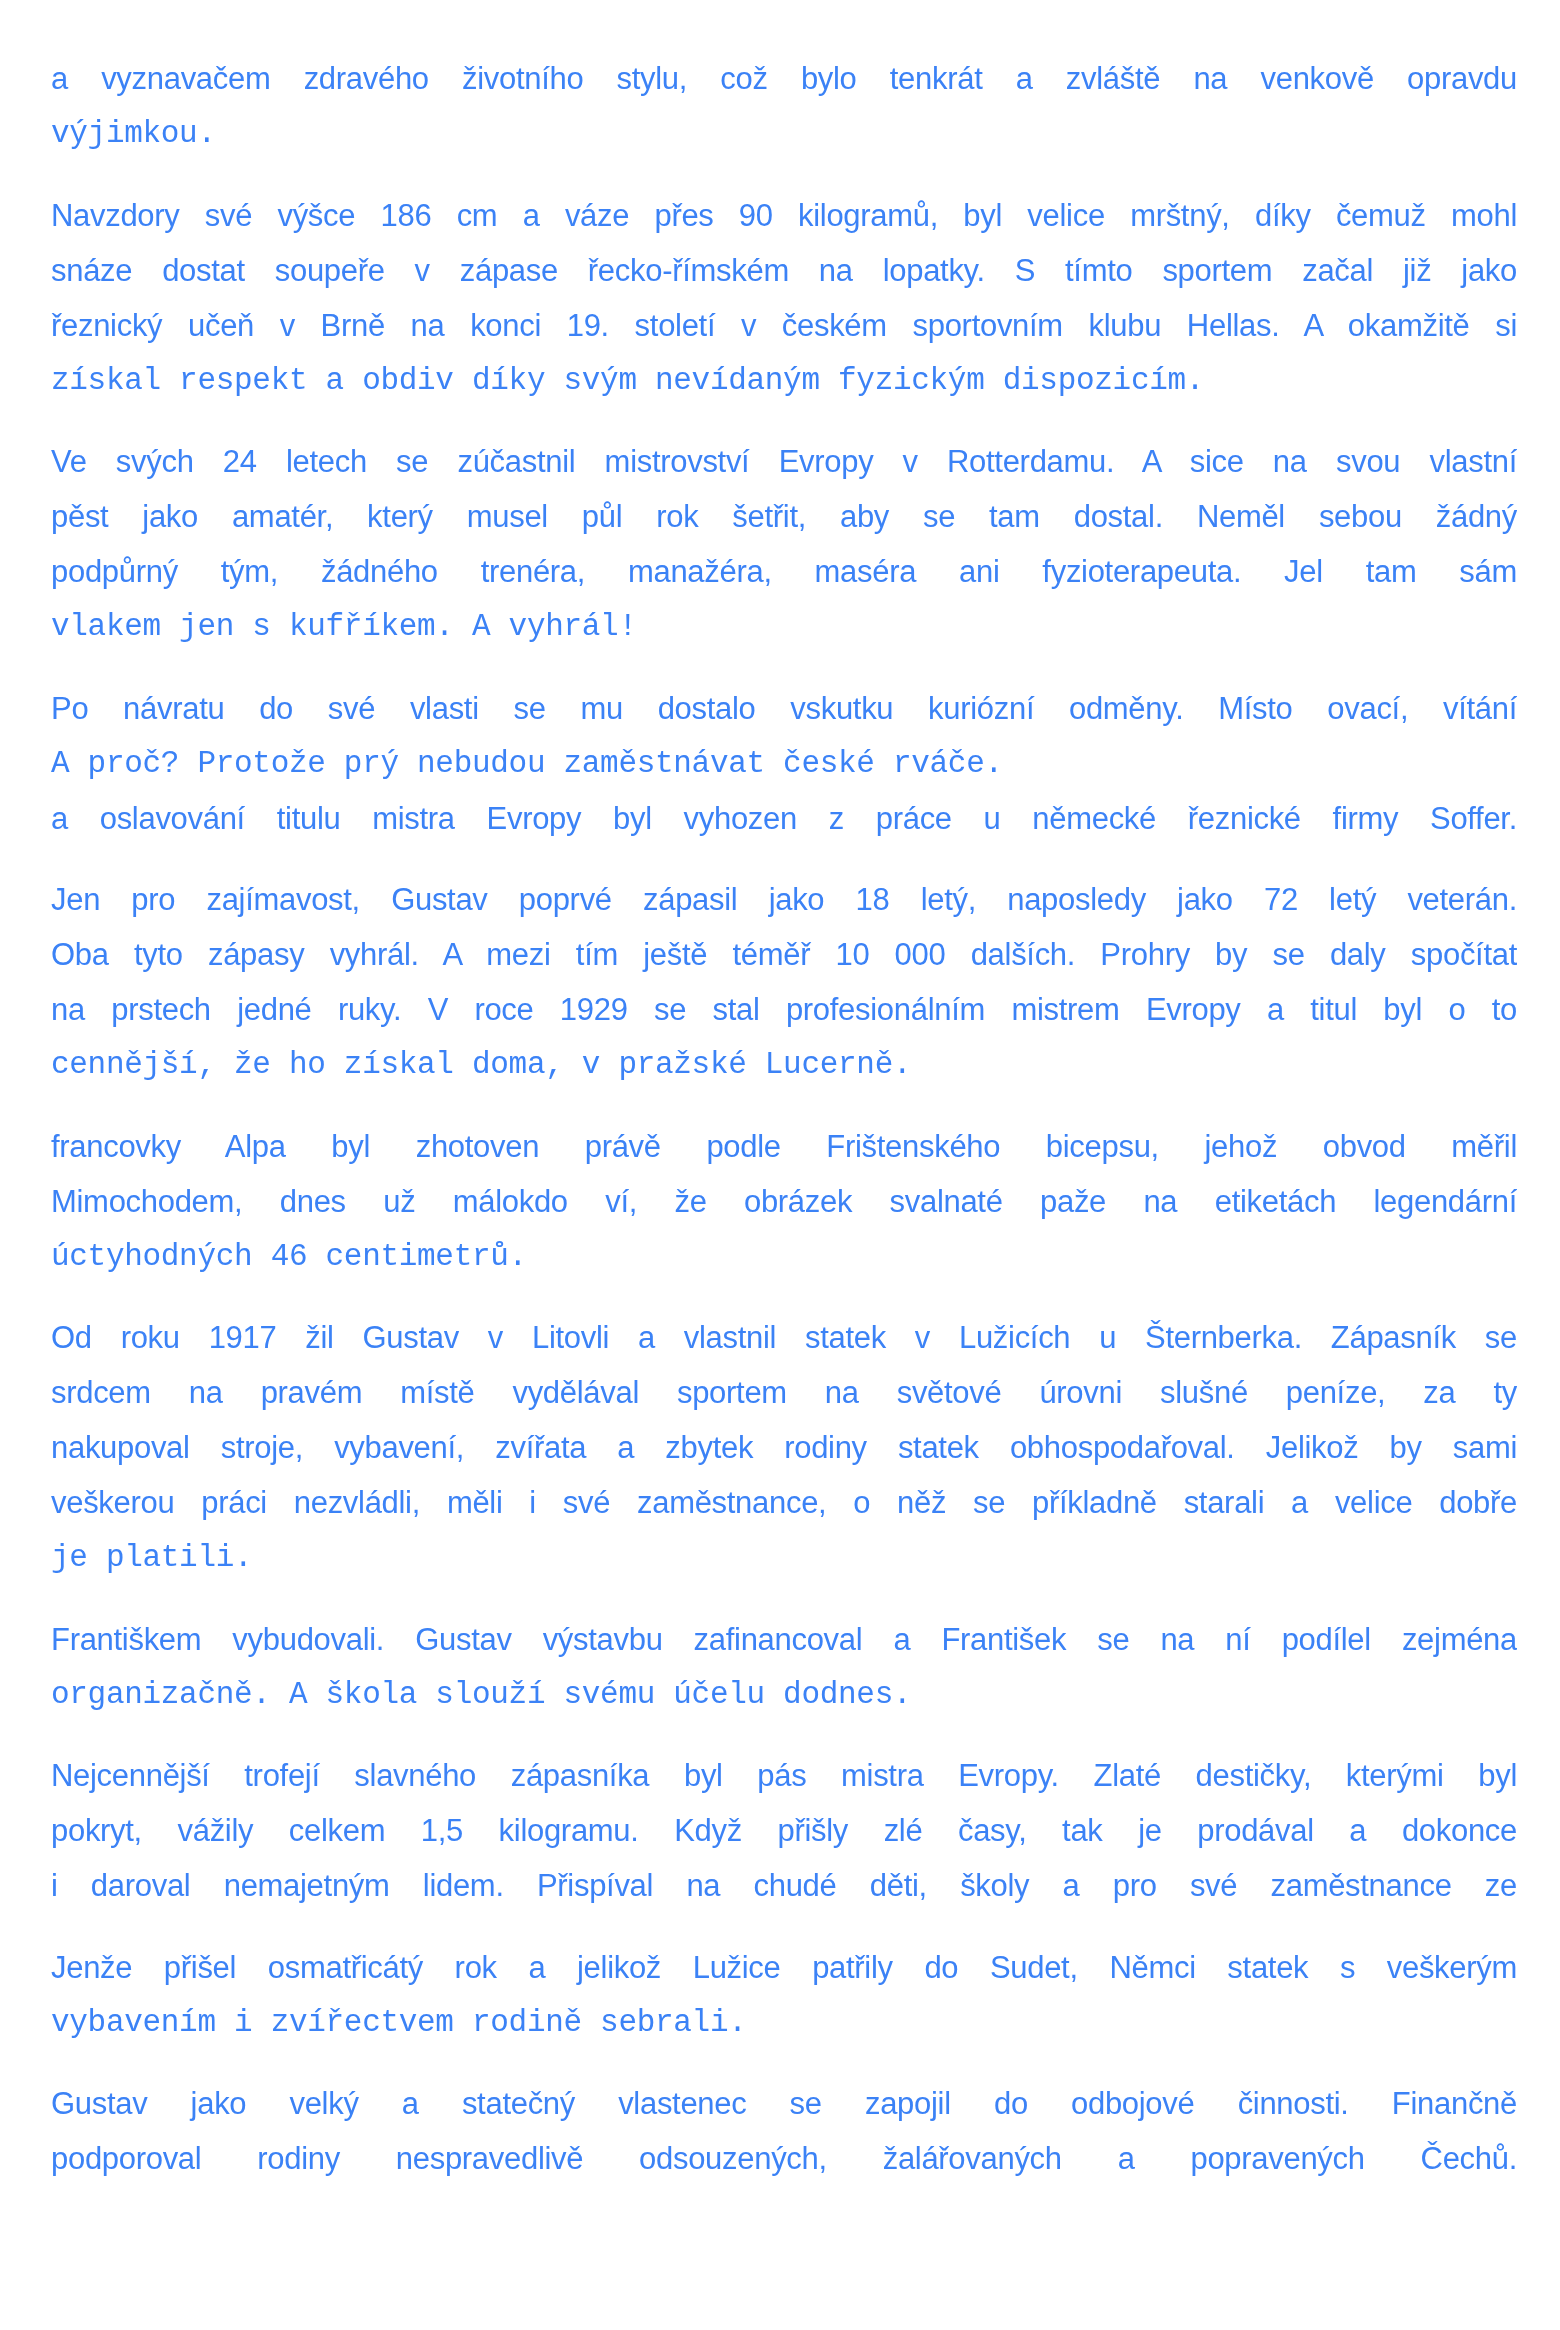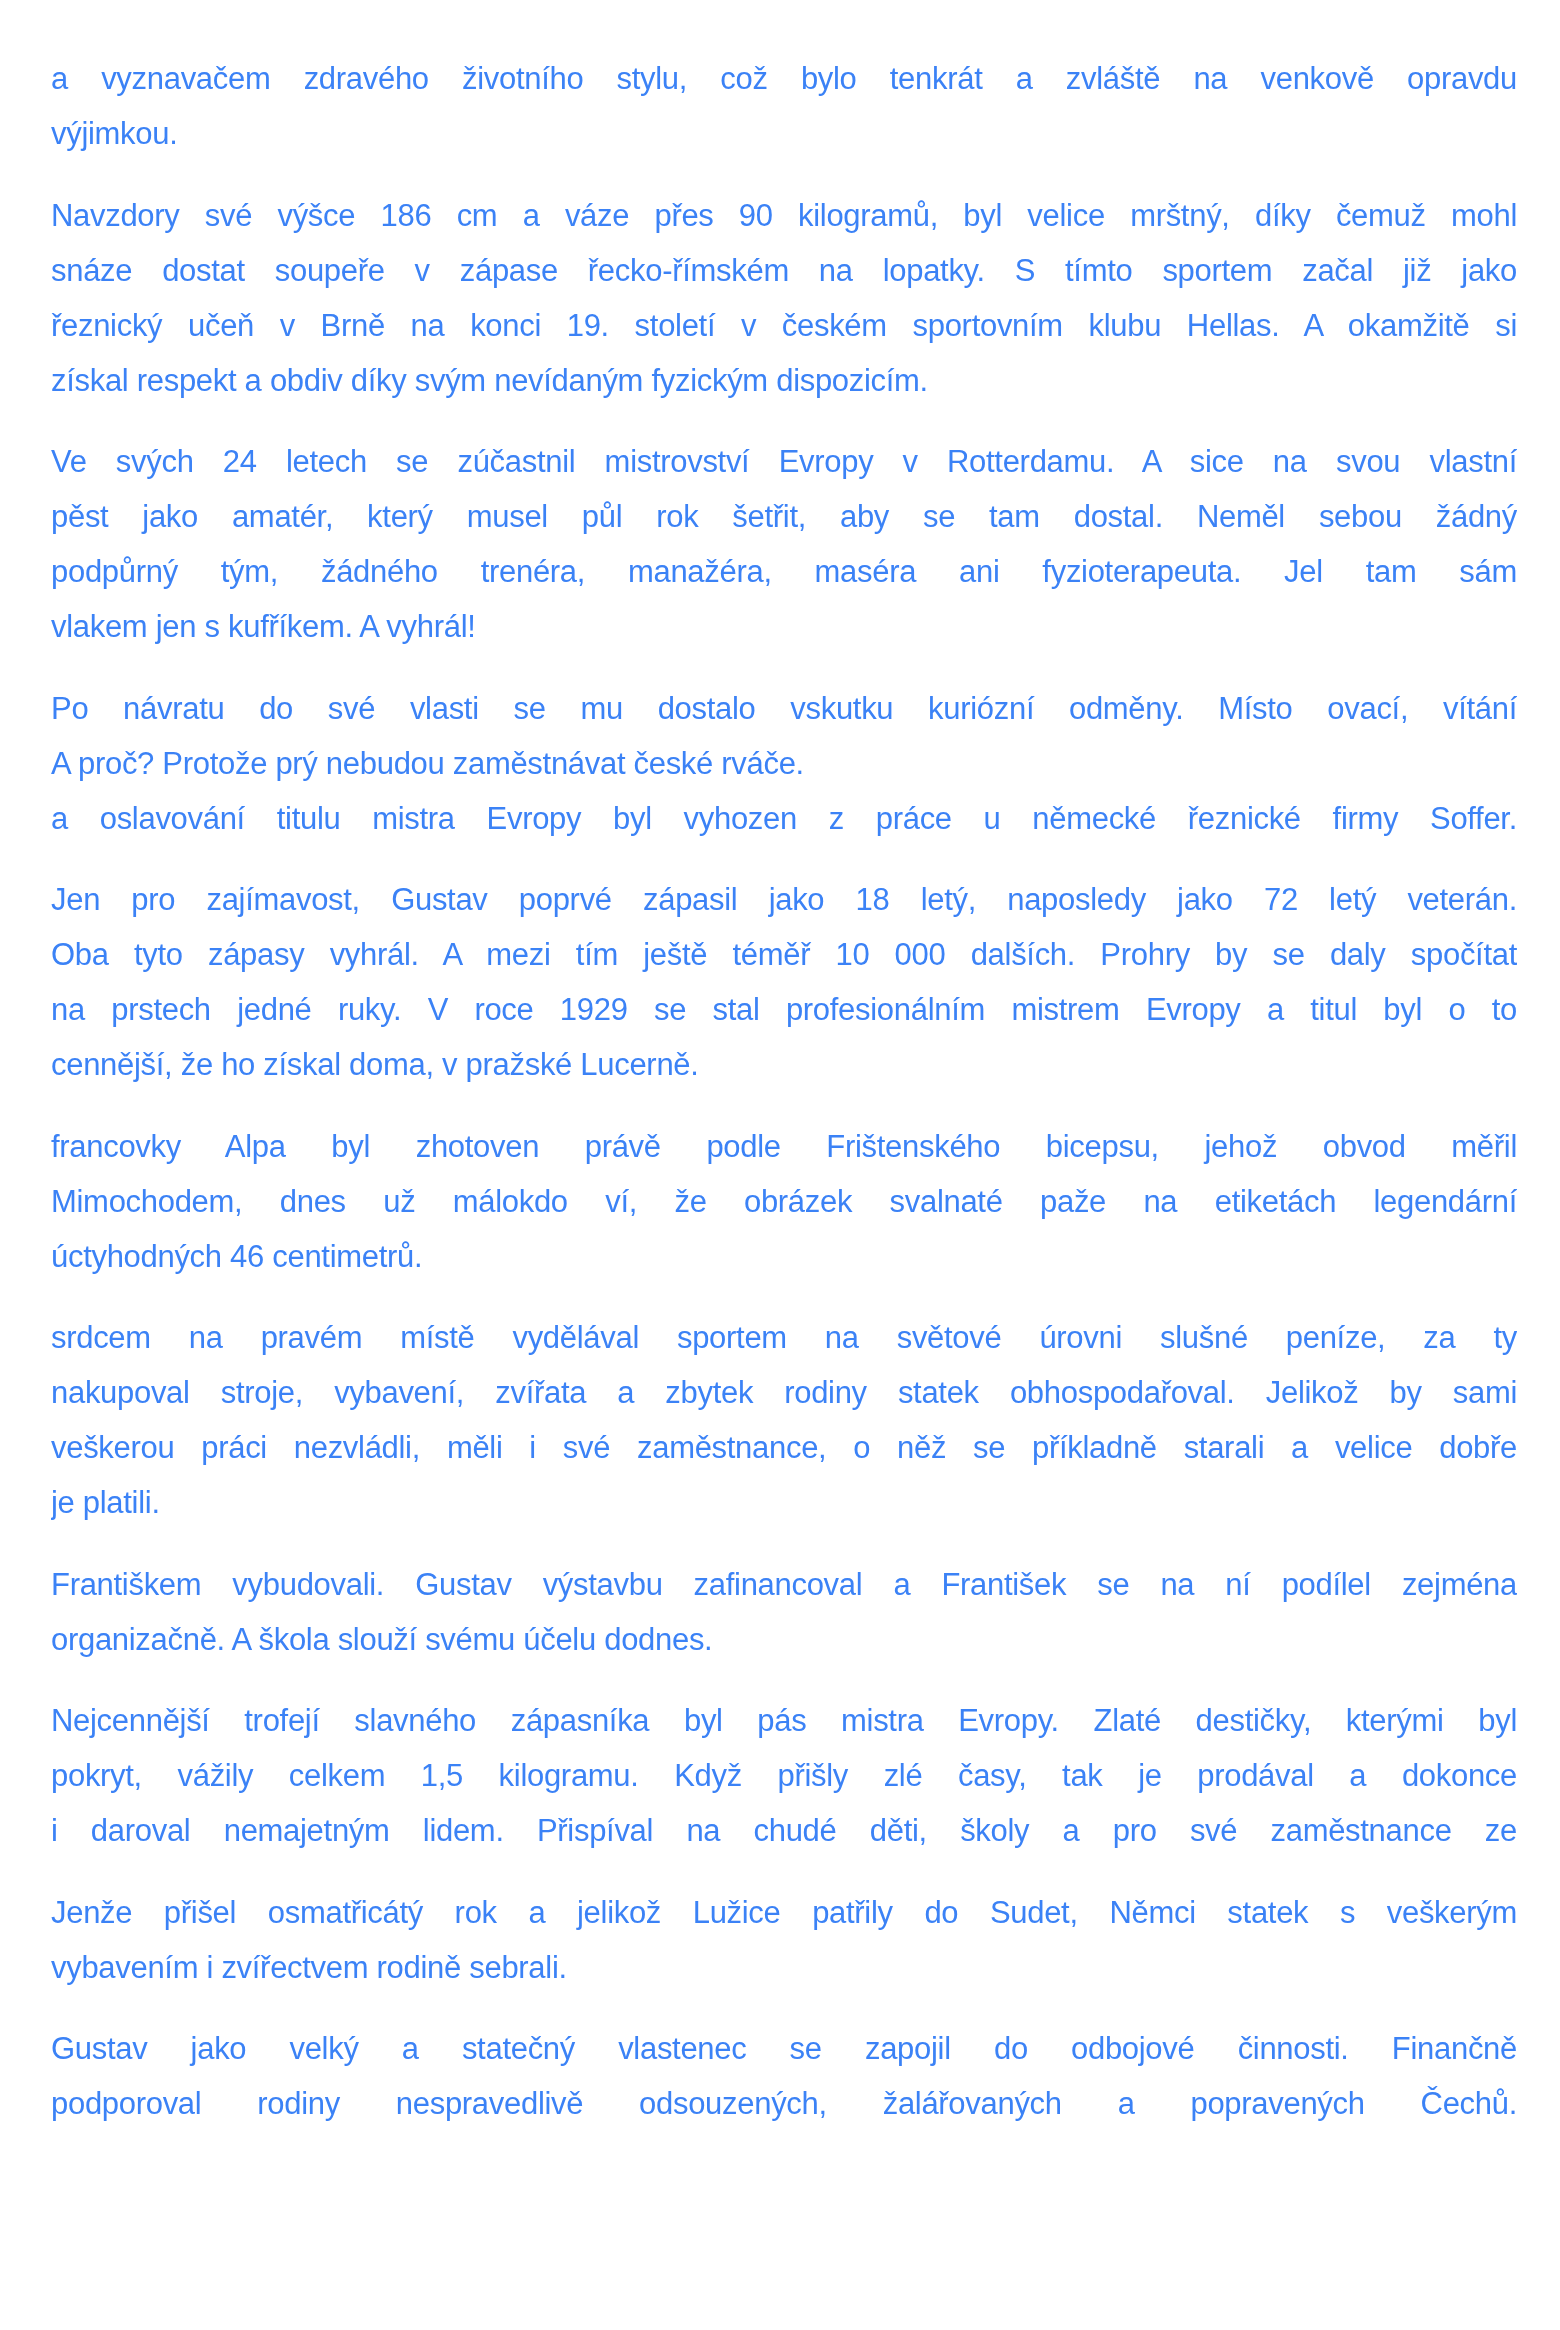--- a/index.html
+++ b/index.html
@@ -9,21 +9,21 @@
     font-family: "Liberation Sans", sans-serif;
     font-size: 31px; color: #3b82f6;
     letter-spacing: -0.3px;
   }
   .para { margin: 0 0 26.5px 0; }
   .line {
     display: block; height: 55px; line-height: 55px;
     white-space: nowrap; text-align: justify; text-align-last: justify;
     overflow: hidden;
   }
-  .line.last { text-align-last: left; }
+  .line.last { text-align-last: left; font-family: Liberation Mono, monospace; }
 </style>
 </head>
 <body>
 
 <div class="doc" id="doc">
     <div class="para">
       <span class="line">a vyznavačem zdravého životního stylu, což bylo tenkrát a zvláště na venkově opravdu</span>
       <span class="line last">výjimkou.</span>
     </div>
     <div class="para">
@@ -48,20 +48,21 @@
       <span class="line">Oba tyto zápasy vyhrál. A mezi tím ještě téměř 10 000 dalších. Prohry by se daly spočítat</span>
       <span class="line">na prstech jedné ruky. V roce 1929 se stal profesionálním mistrem Evropy a titul byl o to</span>
       <span class="line last">cennější, že ho získal doma, v pražské Lucerně.</span>
     </div>
     <div class="para">
       <span class="line">francovky Alpa byl zhotoven právě podle Frištenského bicepsu, jehož obvod měřil</span>
       <span class="line">Mimochodem, dnes už málokdo ví, že obrázek svalnaté paže na etiketách legendární</span>
       <span class="line last">úctyhodných 46 centimetrů.</span>
     </div>
     <div class="para">
+      <span class="line">Od roku 1917 žil Gustav v Litovli a vlastnil statek v Lužicích u Šternberka. Zápasník se</span>
       <span class="line">srdcem na pravém místě vydělával sportem na světové úrovni slušné peníze, za ty</span>
       <span class="line">nakupoval stroje, vybavení, zvířata a zbytek rodiny statek obhospodařoval. Jelikož by sami</span>
       <span class="line">veškerou práci nezvládli, měli i své zaměstnance, o něž se příkladně starali a velice dobře</span>
       <span class="line last">je platili.</span>
     </div>
     <div class="para">
       <span class="line">Františkem vybudovali. Gustav výstavbu zafinancoval a František se na ní podílel zejména</span>
       <span class="line last">organizačně. A škola slouží svému účelu dodnes.</span>
     </div>
     <div class="para">

